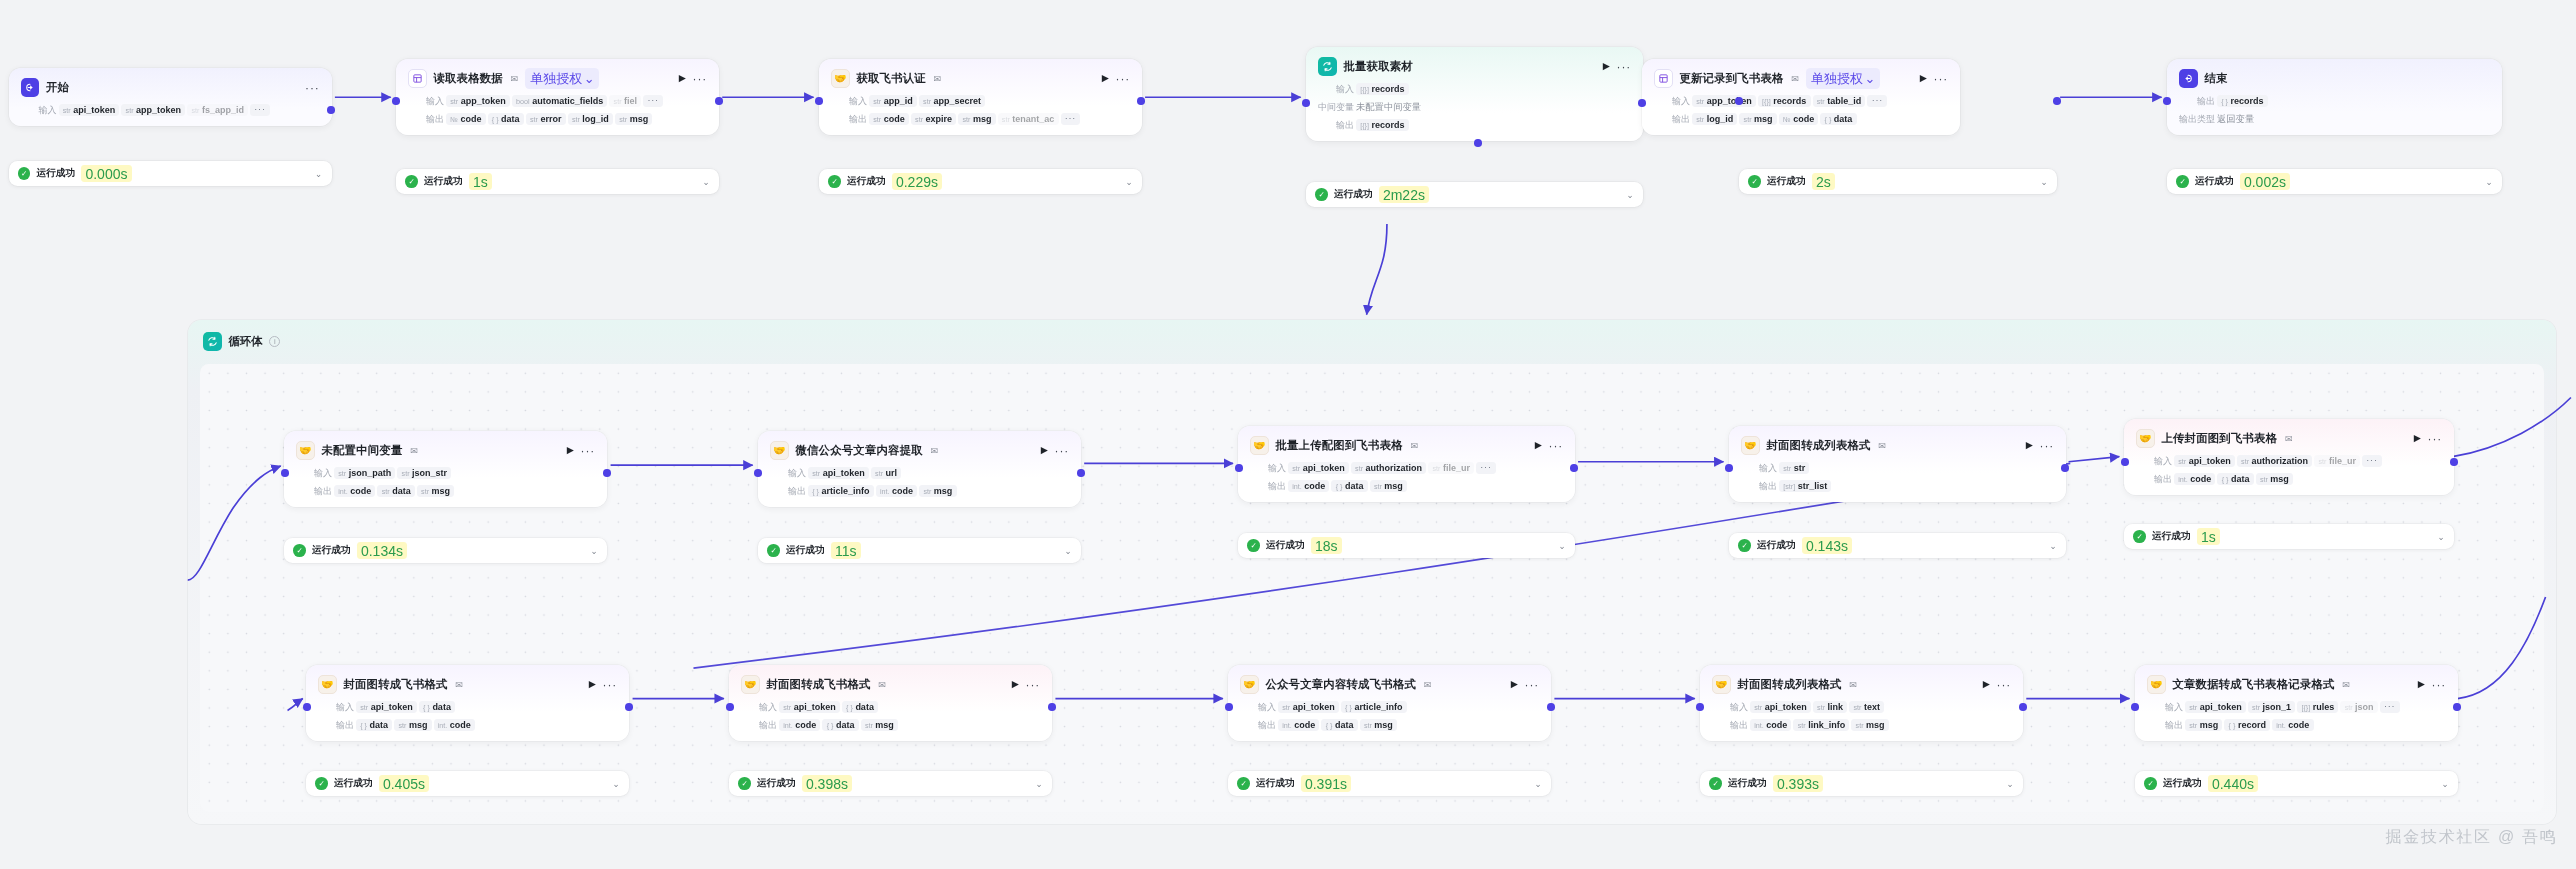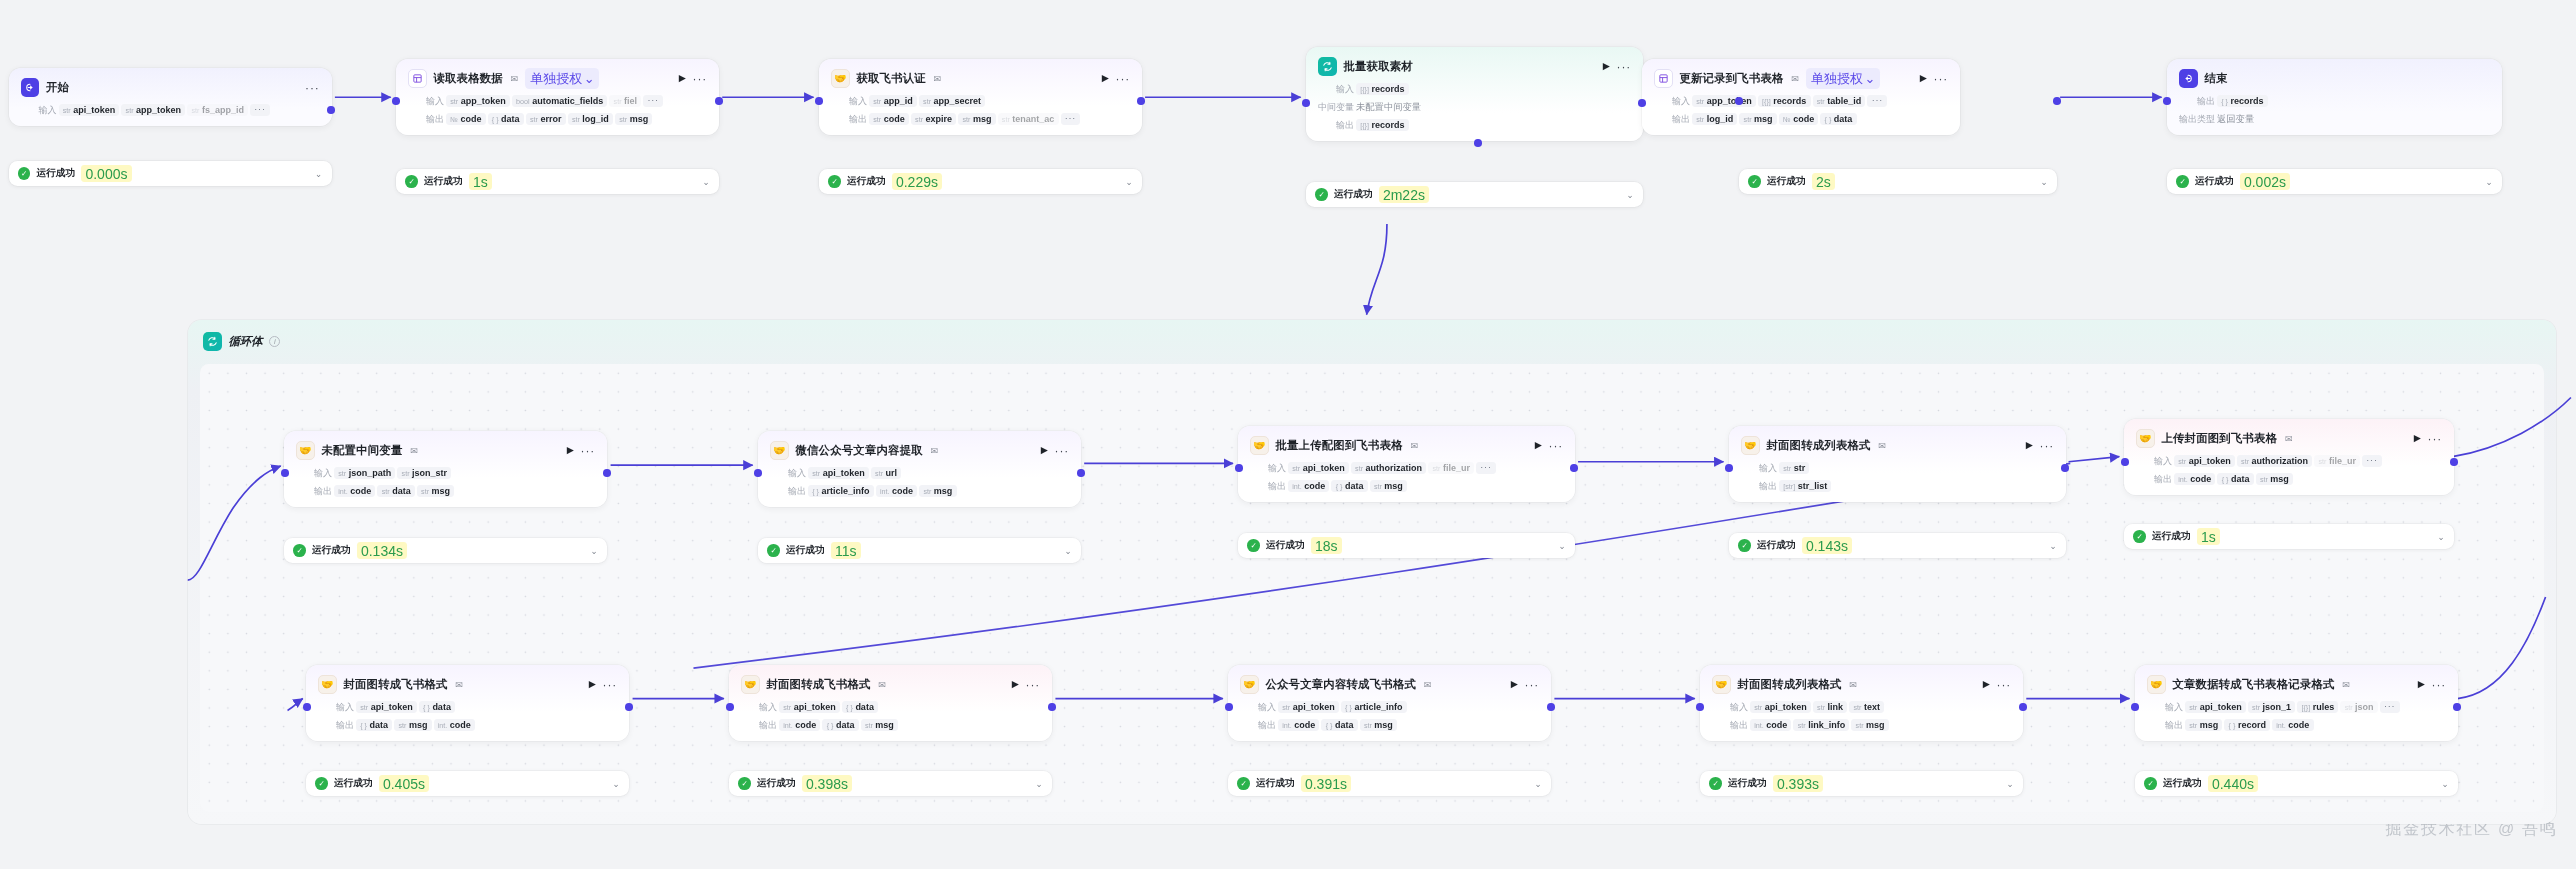--- a/index.html
+++ b/index.html
@@ -89,36 +89,36 @@
     background: linear-gradient(180deg,#e7f6f3 0%, #eef0f4 14%, #f6f7f9 100%);
     box-shadow: 0 0 0 0.8px rgba(28,31,35,.05);
     z-index: 1;
   }
   #loop-grid {
     position: absolute; left: 12px; right: 12px; top: 44px; bottom: 12px;
     border-radius: 8.5px; background: #f7f8fa;
     background-image: radial-gradient(#d4d7de 0.9px, transparent 1px);
     background-size: 18.6px 18.6px;
   }
-  .loop-head { position: absolute; left: 15px; top: 12px; display: flex; align-items: center; gap: 6.8px; font-style: italic; }
+  .loop-head { position: absolute; left: 15px; top: 12px; display: flex; align-items: center; gap: 6.8px; }
   .loop-title { font-size: 11.4px; font-weight: 700; color: #1f2329; }
   .info-ico {
     width: 11px; height: 11px; border-radius: 50%; border: 0.8px solid #b6bbc3;
     color: #9aa0a8; font-size: 7.6px; display: flex; align-items: center; justify-content: center;
   }
 
   
   .port {
     position: absolute; width: 7.6px; height: 7.6px; border-radius: 50%;
     background: #4e40e5; z-index: 8;
   }
   #edges { position: absolute; inset: 0; z-index: 3; pointer-events: none; }
 
   .watermark {
-    position: absolute; right: 18.6px; bottom: 29px;
+    position: absolute; right: 18.6px; bottom: 21px;
     font-size: 16px; color: #c2c6cc; letter-spacing: 1.7px; font-weight: 500;
   }
 </style>
 </head>
 <body>
 
 <div id="canvas">
 
   <div id="loop-body">
     <div id="loop-grid"></div>

